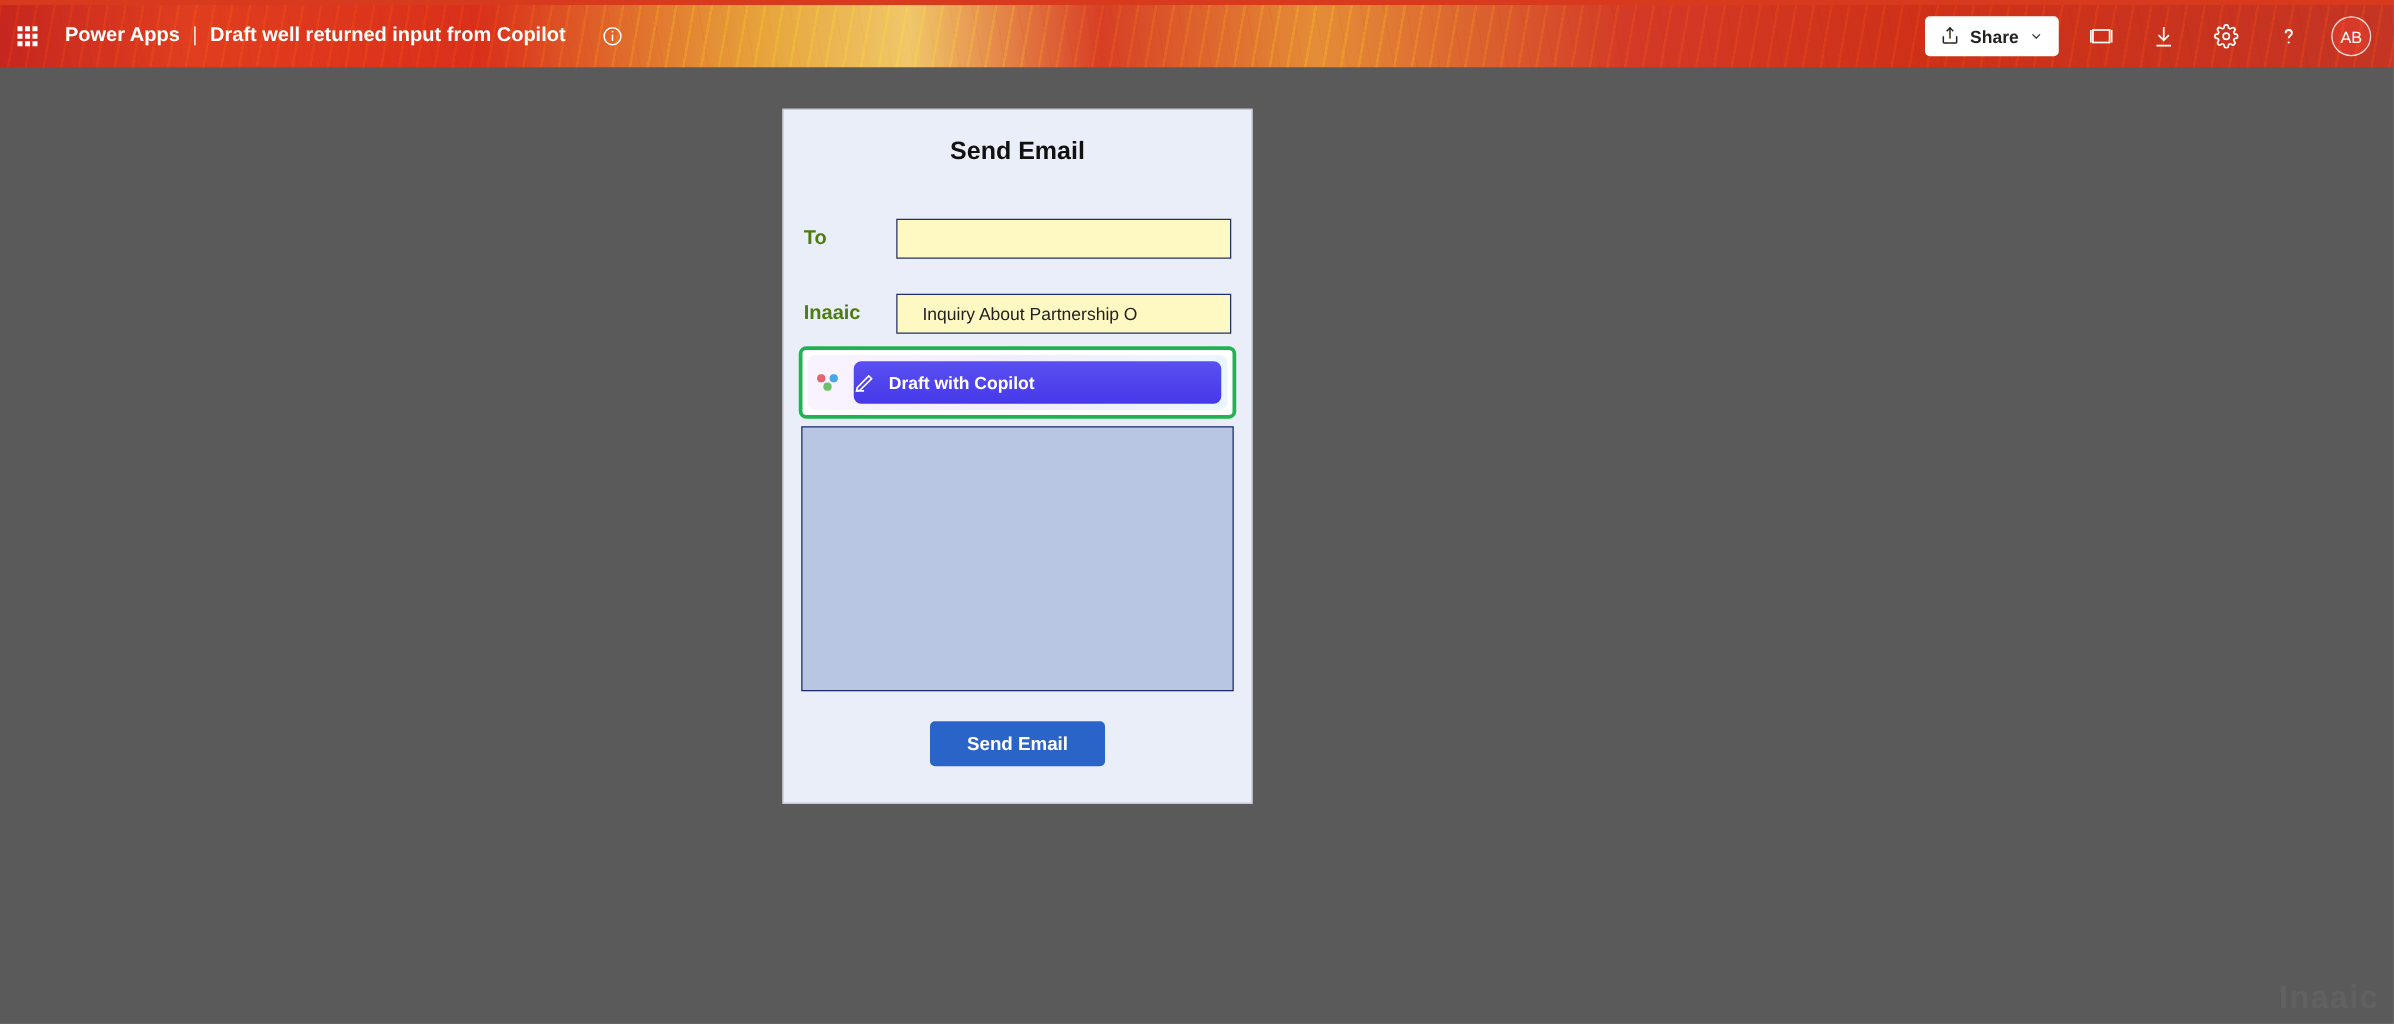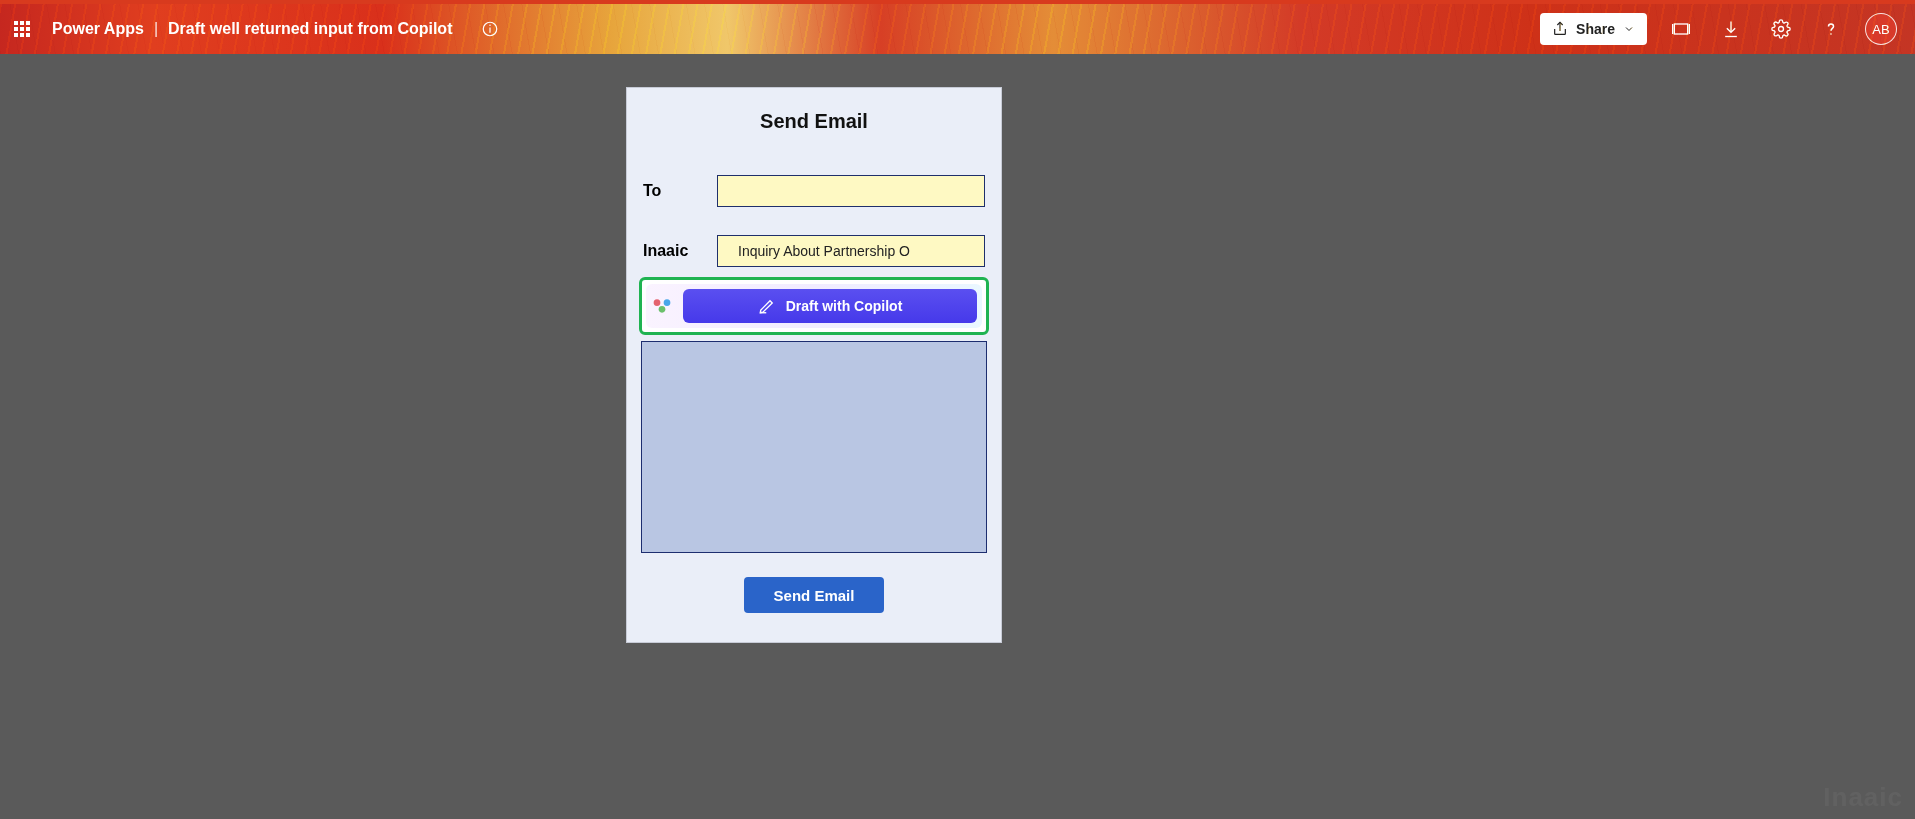--- a/index.html
+++ b/index.html
@@ -52,35 +52,35 @@
 .canvas {
   position:absolute; top:54px; left:0; right:0; bottom:0; background:#5a5a5a;
 }
 .email-card {
   position:absolute; left:626px; top:33px; width:376px; height:556px;
   background:#eaeef8; border:1px solid #c7cbd6;
 }
 .card-title { text-align:center; font-size:20px; font-weight:700; color:#111; margin-top:22px; }
 .row { display:flex; align-items:center; margin-top:42px; padding:0 16px; }
 .row.subject { margin-top:28px; }
-.row label { width:74px; font-size:16px; font-weight:700; color:#000000; }
+.row label { width:74px; font-size:16px; font-weight:700; color:#4d7c0f; }
 .row input {
   flex:1; height:32px; border:1.5px solid #1f2f6b; background:#fef9c3; padding:0 20px;
   font-size:14px; color:#222; outline:none;
 }
 .row input::placeholder { color:#c8c8c8; }
 .copilot-wrap {
   margin:10px 12px 0 12px; border:3px solid #1fb351; border-radius:6px; padding:4px; background:#fff;
 }
 .copilot-inner { border-radius:6px; padding:5px; background:linear-gradient(90deg,#faf3ff,#f1ecff,#eaf7ff); display:flex; align-items:center; gap:10px; }
 .copilot-logo { width:22px; height:22px; display:flex; align-items:center; justify-content:center; }
 .copilot-btn {
   flex:1; height:34px; border:none; cursor:pointer; border-radius:6px;
   background:linear-gradient(180deg,#5a4ff0,#4639ea); color:#fff; font-size:14px; font-weight:600;
-  display:flex; align-items:center; justify-content:center; gap:10px;
+  display:flex; align-items:center; gap:10px;
 }
 .body-area {
   margin:6px 14px 0 14px; height:212px; background:#b9c6e3; border:1.5px solid #1d2d6f;
 }
 .send-btn {
   margin:24px auto 0 auto; display:flex; align-items:center; justify-content:center;
   width:140px; height:36px; background:#2a64c9; color:#fff; font-size:15px; font-weight:600;
   border:none; border-radius:4px; cursor:pointer;
 }
 .watermark {

